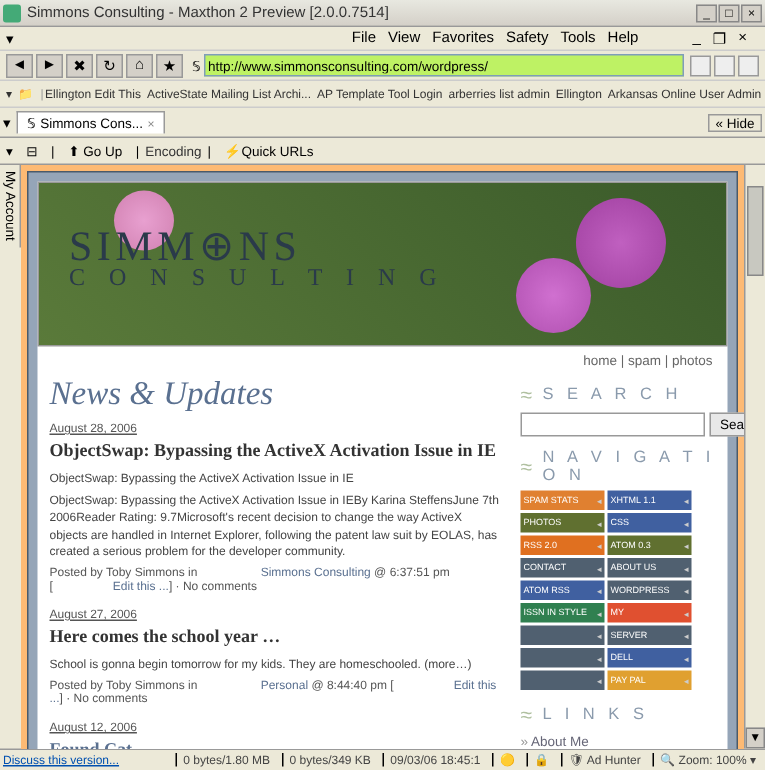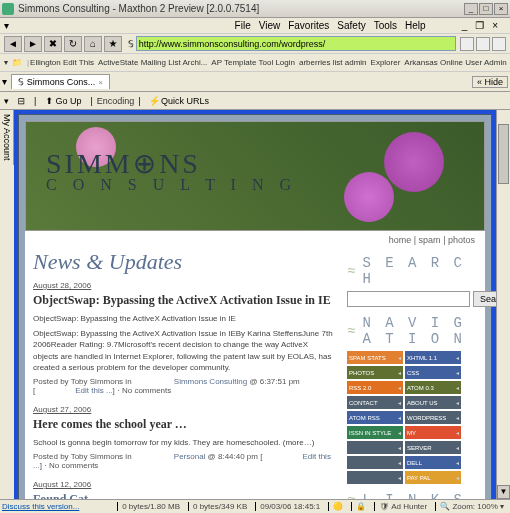--- a/index.html
+++ b/index.html
@@ -22,21 +22,21 @@
 .favbar { background: #ece9d8; height: 18px; display: flex; align-items: center; padding: 0 4px; border-bottom: 1px solid #ccc; font-size: 8px; overflow: hidden; white-space: nowrap; }
 .favbar span { margin-right: 4px; cursor: pointer; color: #333; }
 .favbar .sep { color: #999; margin: 0 1px; }
 .tabbar { background: #ece9d8; height: 20px; display: flex; align-items: center; padding: 0 2px; border-bottom: 1px solid #999; }
 .tab { background: #fff; border: 1px solid #999; border-bottom: none; padding: 2px 6px; font-size: 9px; display: flex; align-items: center; gap: 3px; cursor: pointer; }
 .tab .x { color: #888; font-size: 8px; }
 .subtoolbar { background: #ece9d8; height: 18px; display: flex; align-items: center; padding: 0 4px; border-bottom: 1px solid #999; font-size: 9px; gap: 4px; }
 .subtoolbar .btn { padding: 1px 4px; border: 1px solid transparent; cursor: pointer; }
 .subtoolbar .label { color: #333; }
 .sidebar-tab { position: absolute; left: 0; top: 110px; width: 14px; background: #ece9d8; border-right: 1px solid #999; writing-mode: vertical-rl; font-size: 9px; padding: 4px 1px; cursor: pointer; }
-.content-area { position: absolute; left: 14px; top: 110px; right: 14px; bottom: 14px; background: #1d4ed8; overflow: auto; }
+.content-area { position: absolute; left: 14px; top: 110px; right: 14px; bottom: 14px; background: #fdba74; overflow: auto; }
 .page-wrap { background: #95a5b8; margin: 4px; border: 1px solid #4a5a6a; padding: 6px; }
 .page-inner { background: #fff; }
 .header-img { height: 110px; background: linear-gradient(45deg,#5a7a3a,#3a5a2a); position: relative; overflow: hidden; border: 1px solid #999; }
 .flower { position: absolute; border-radius: 50%; }
 .f1 { width: 60px; height: 60px; background: radial-gradient(#c060c0,#a040a0); top: 10px; right: 40px; }
 .f2 { width: 50px; height: 50px; background: radial-gradient(#d070d0,#b050b0); top: 50px; right: 90px; }
 .f3 { width: 40px; height: 40px; background: radial-gradient(#e8a0d0,#d080b0); top: 5px; left: 50px; }
 .header-title { position: absolute; left: 20px; top: 25px; font-family: "Times New Roman", serif; }
 .header-title .l1 { font-size: 28px; letter-spacing: 3px; color: #2a3a4a; font-weight: normal; }
 .header-title .l2 { font-size: 16px; letter-spacing: 6px; color: #2a3a4a; margin-top: -4px; }
@@ -45,21 +45,21 @@
 .main-cols { display: flex; padding: 0 8px 10px 8px; gap: 12px; }
 .main-left { flex: 1; font-size: 9px; color: #444; }
 .main-left h1 { font-family: "Times New Roman", serif; font-style: italic; font-weight: normal; color: #5a7090; font-size: 22px; margin-bottom: 6px; }
 .post-date { font-size: 8px; text-decoration: underline; color: #555; }
 .post-title { font-family: "Times New Roman", serif; font-size: 12px; color: #333; margin: 3px 0 5px 0; font-weight: bold; }
 .post-title.link { color: #5a7090; }
 .post-body { font-size: 8px; line-height: 1.4; margin-bottom: 4px; }
 .post-meta { font-size: 8px; color: #555; margin-bottom: 10px; }
 .post-meta a { color: #5a7090; cursor: pointer; padding-left: 40px; }
 .main-right { width: 130px; font-size: 9px; }
-.side-h { font-family: Liberation Mono, monospace; color: #8a9aac; font-size: 14px; letter-spacing: 3px; margin: 6px 0 4px 0; display: flex; align-items: center; gap: 4px; }
+.side-h { font-family: Liberation Sans, sans-serif; color: #8a9aac; font-size: 11px; letter-spacing: 3px; margin: 6px 0 4px 0; display: flex; align-items: center; gap: 4px; }
 .side-h::before { content: "≈"; color: #b0c0a0; font-size: 14px; }
 .search-row { display: flex; gap: 3px; margin-bottom: 8px; }
 .search-row input[type=text] { flex: 1; height: 16px; border: 1px solid #999; font-size: 9px; padding: 0 2px; }
 .search-row button { font-size: 9px; padding: 1px 6px; cursor: pointer; border: 1px solid #999; background: #e8e8e8; }
 .badges { display: flex; flex-wrap: wrap; gap: 2px; margin-bottom: 8px; }
 .badge { width: 56px; height: 13px; font-size: 6px; color: #fff; display: flex; align-items: center; padding: 0 2px; cursor: pointer; overflow: hidden; }
 .badge .n { font-size: 6px; color: #ccc; margin-left: auto; }
 .links-list { list-style: none; font-size: 9px; }
 .links-list li { color: #667; padding: 1px 0; cursor: pointer; }
 .links-list li::before { content: "» "; color: #999; }
@@ -119,21 +119,21 @@
 </div>
 
 <div class="favbar">
   <span>▾</span>
   <span>📁</span>
   <span class="sep">|</span>
   <span>Ellington Edit This</span>
   <span>ActiveState Mailing List Archi...</span>
   <span>AP Template Tool Login</span>
   <span>arberries list admin</span>
-  <span>Explorer</span>
+  <span>Ellington</span>
   <span>Arkansas Online User Admin</span>
 
 </div>
 
 <div class="tabbar">
   <span style="margin-right:4px">▾</span>
   <div class="tab">
     <span>𝕊</span>
     <span>Simmons Cons...</span>
     <span class="x">×</span>

